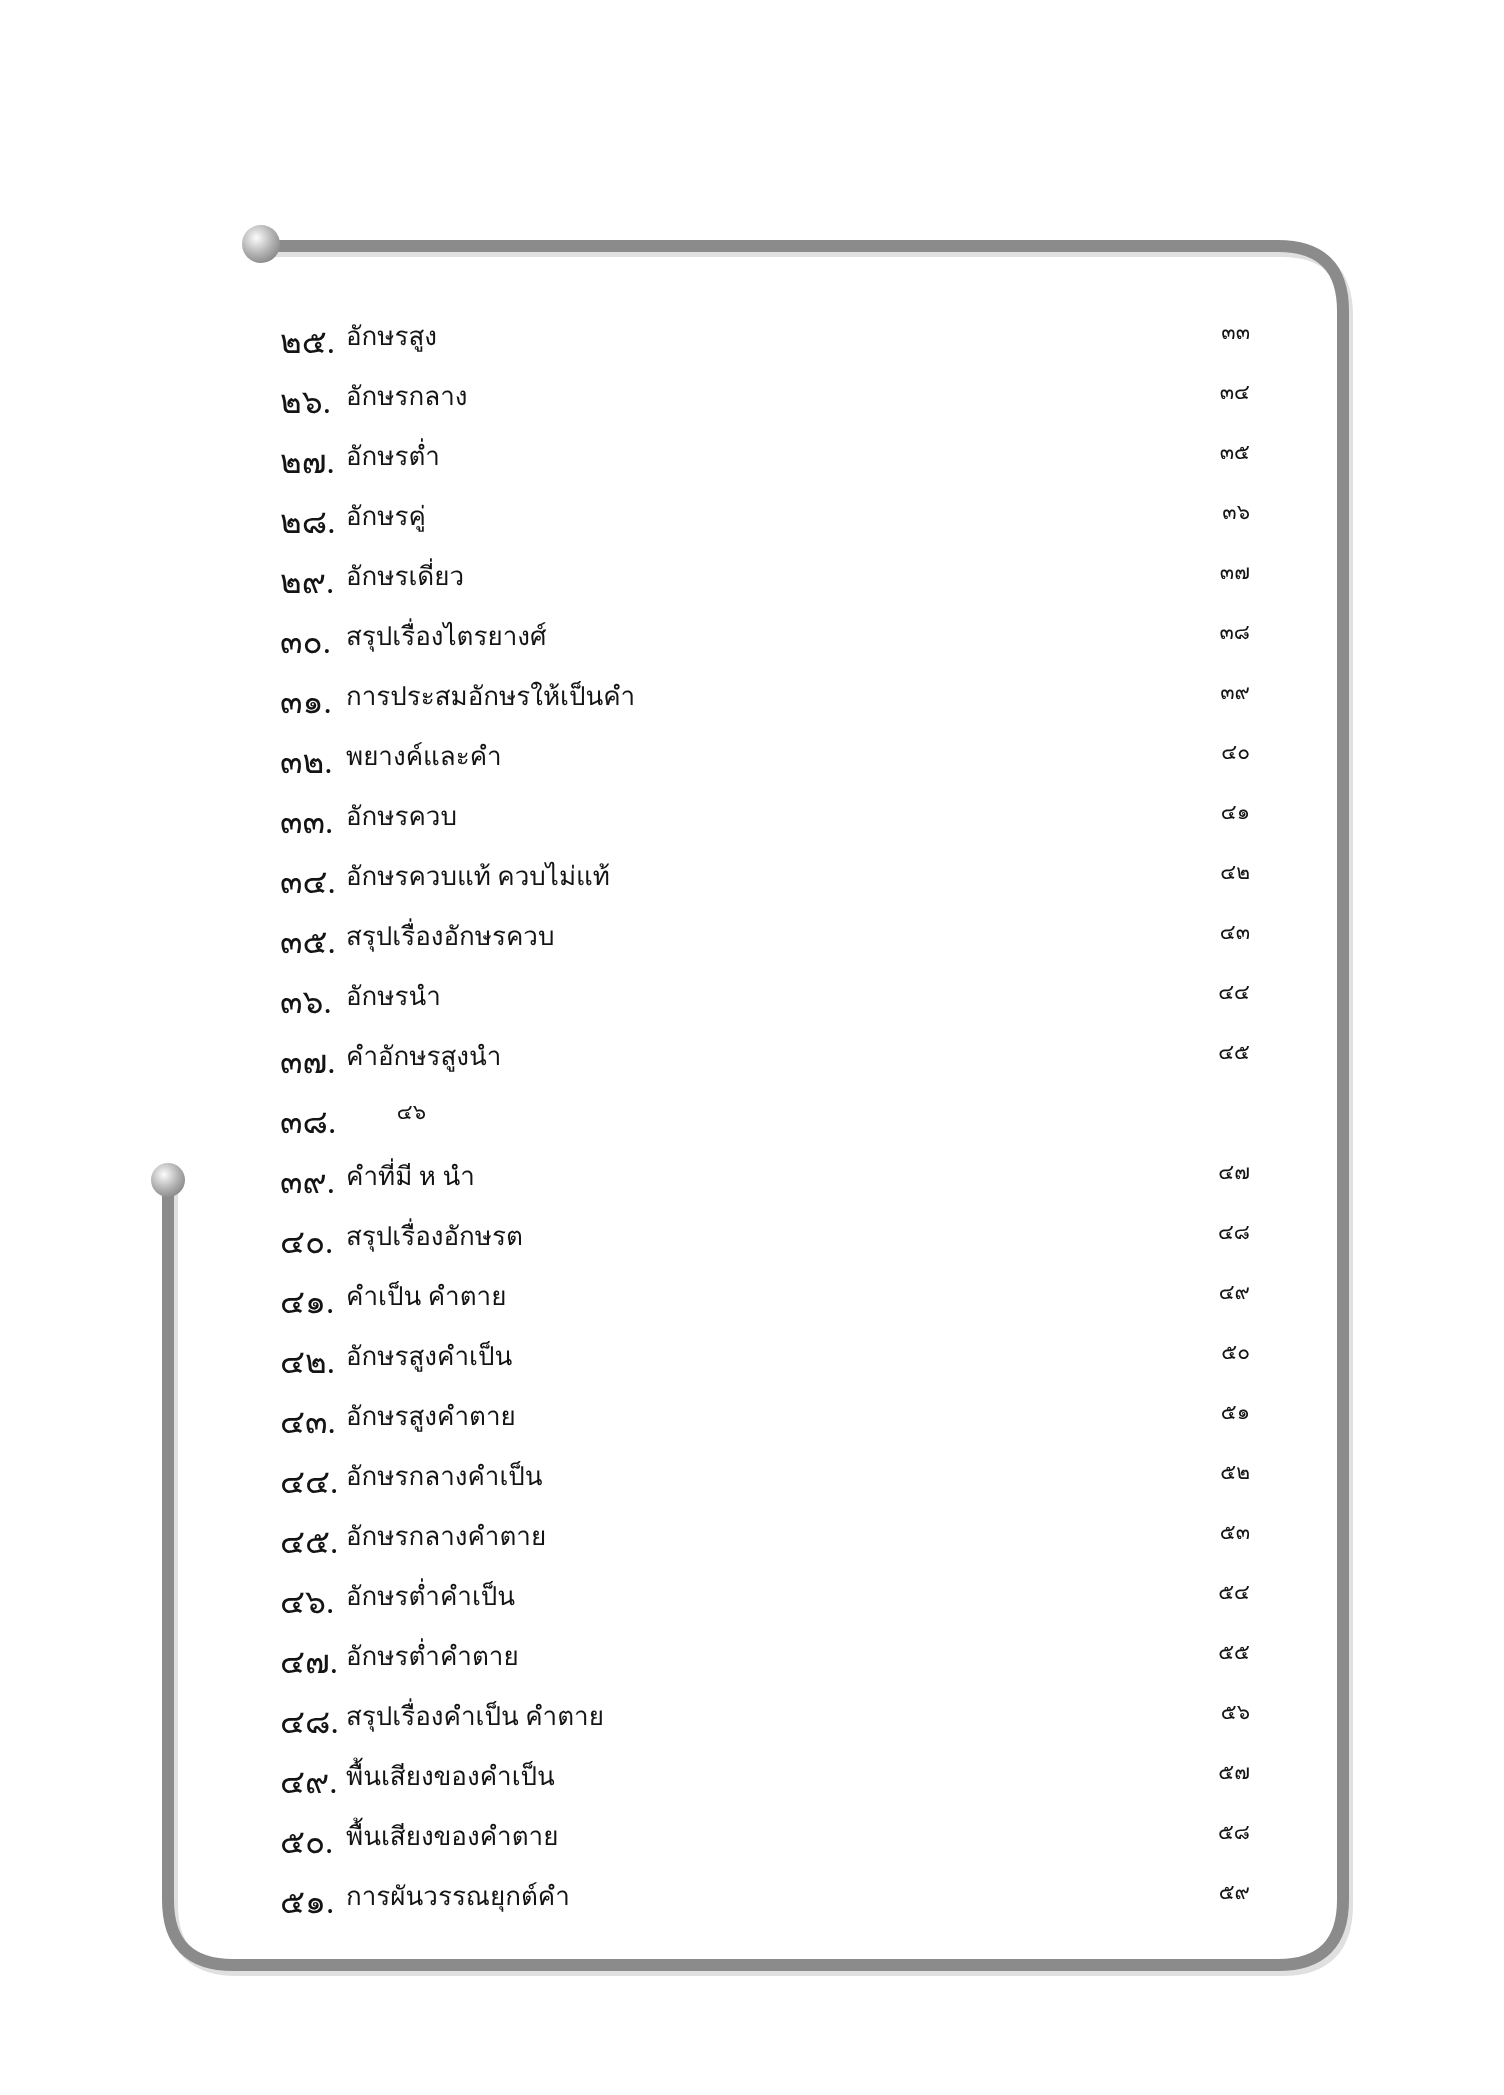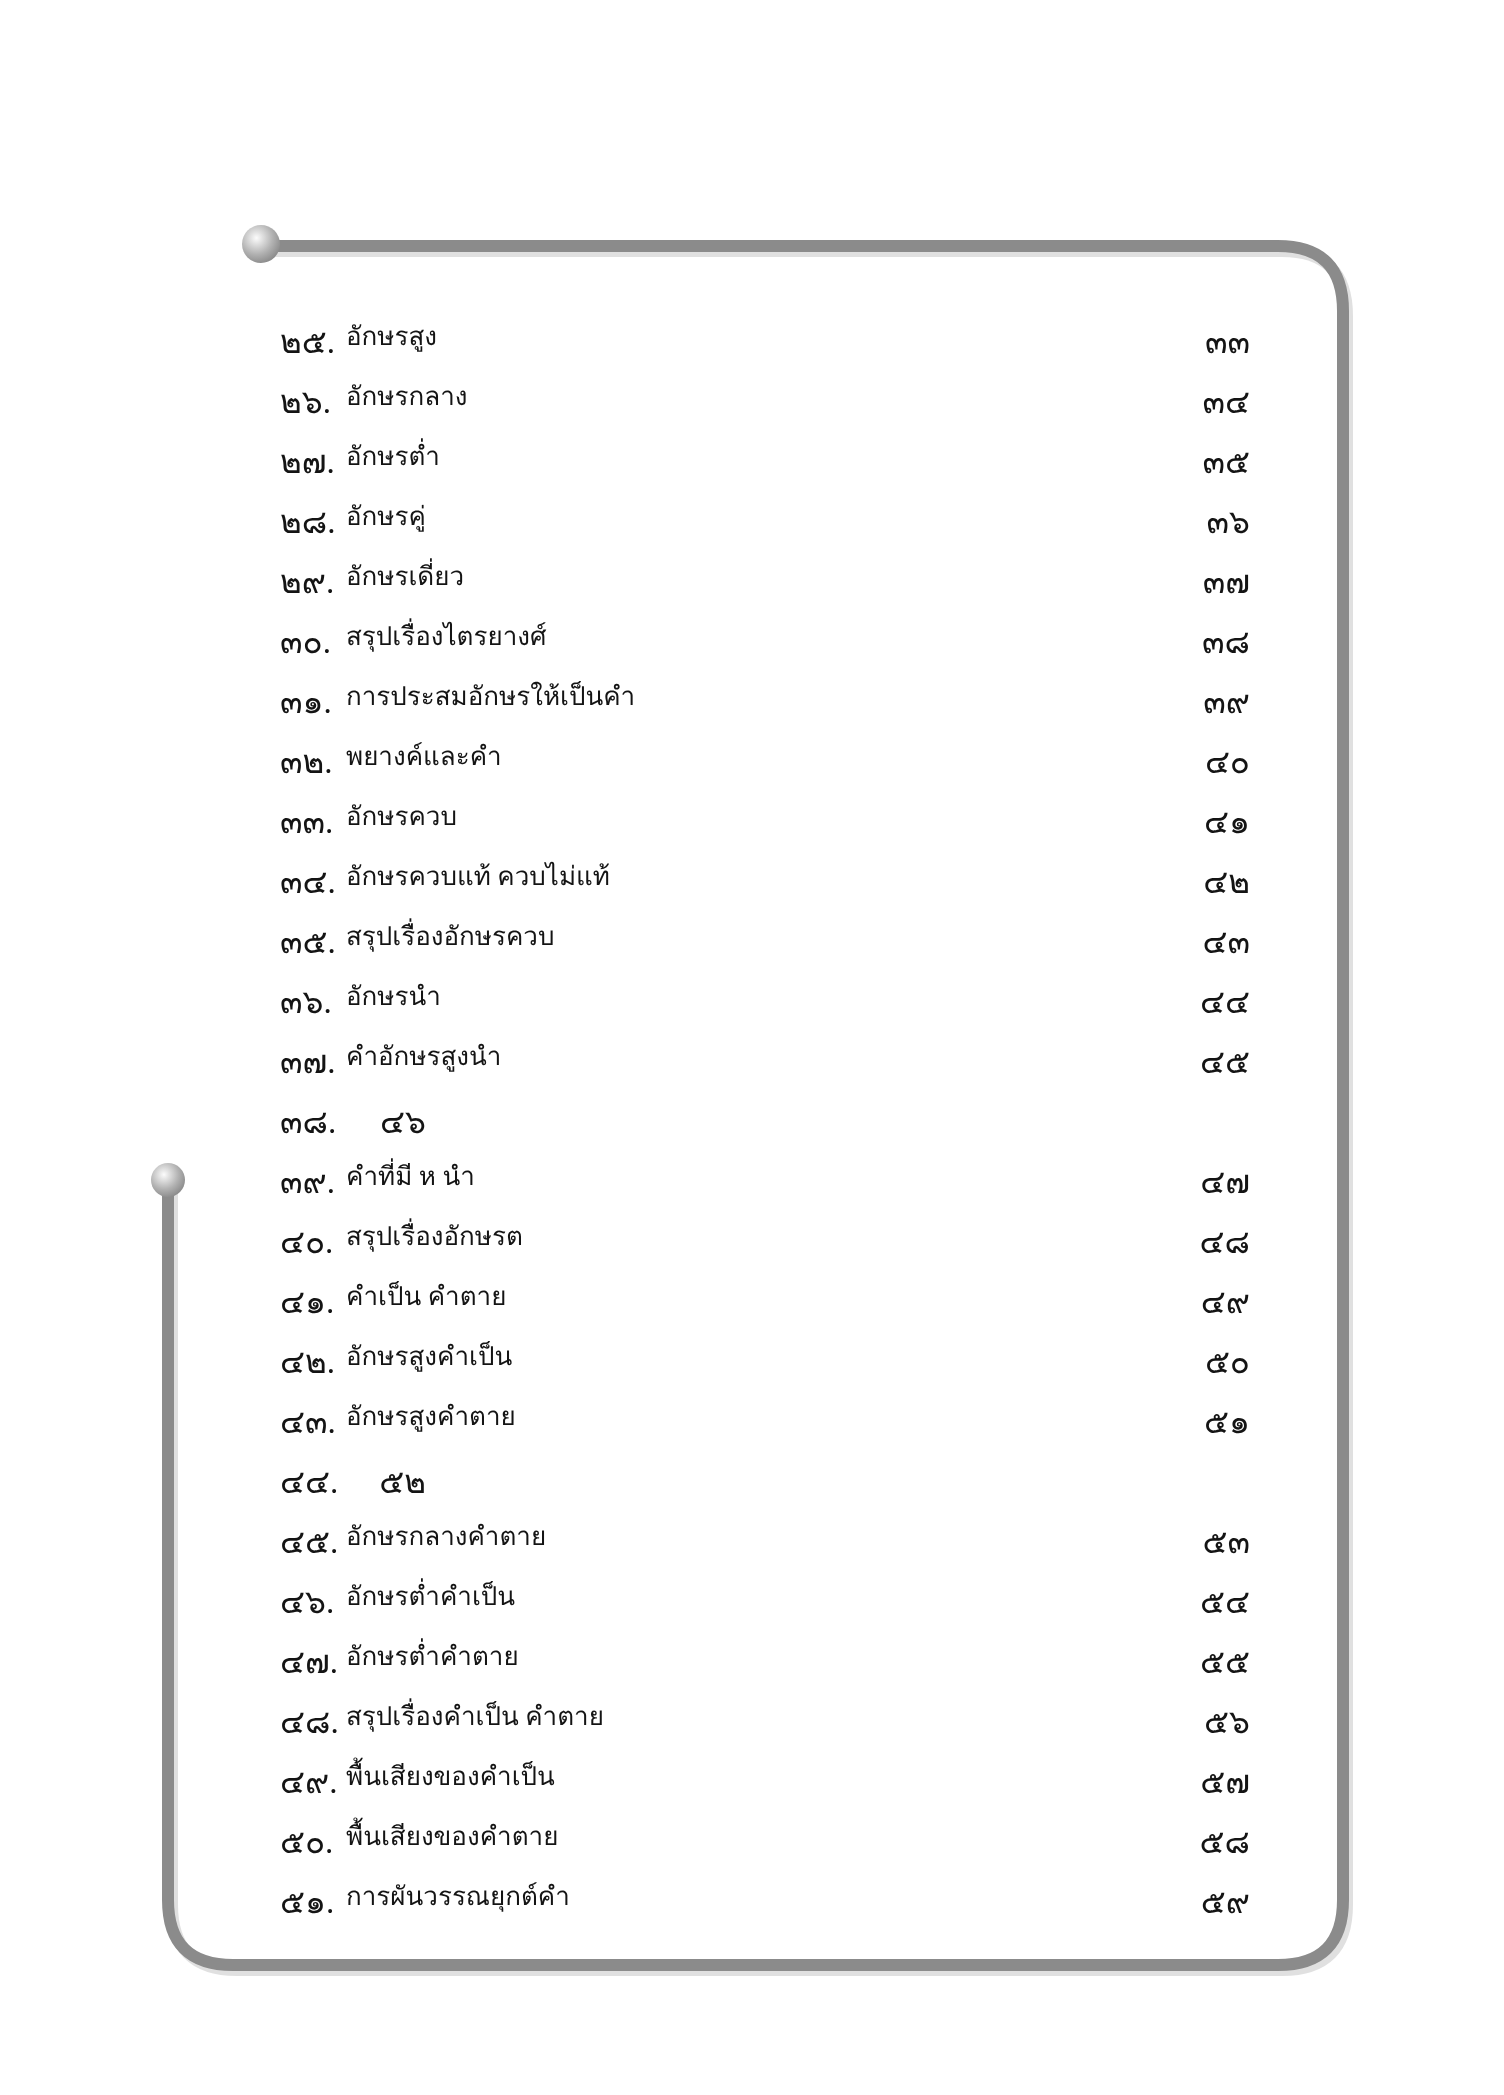--- a/index.html
+++ b/index.html
@@ -42,21 +42,21 @@
   .toc-title {
     flex: 1 1 auto;
     font-size: 26px;
     white-space: nowrap;
     overflow: hidden;
   }
   .toc-page {
     flex: 0 0 80px;
     width: 80px;
     text-align: right;
-    font-size: 33px;
+    font-size: 21px;
     white-space: nowrap;
   }
 </style>
 </head>
 <body style="color: rgb(20, 20, 20);">
 
 <svg id="frame-svg" viewBox="0 0 1504 2095" xmlns="http://www.w3.org/2000/svg">
   <defs>
     <radialGradient id="ballGrad" cx="38%" cy="34%" r="78%">
       <stop offset="0%" stop-color="#fcfcfc"></stop>
@@ -179,20 +179,21 @@
   </div>
 
   <div class="toc-row">
     <span class="toc-no">๔๓.</span>
     <span class="toc-title">อักษรสูงคำตาย</span>
     <span class="toc-page">๕๑</span>
   </div>
 
   <div class="toc-row">
     <span class="toc-no">๔๔.</span>
+    <span class="toc-title">อักษรกลางคำเป็น</span>
     <span class="toc-page">๕๒</span>
   </div>
 
   <div class="toc-row">
     <span class="toc-no">๔๕.</span>
     <span class="toc-title">อักษรกลางคำตาย</span>
     <span class="toc-page">๕๓</span>
   </div>
 
   <div class="toc-row">

